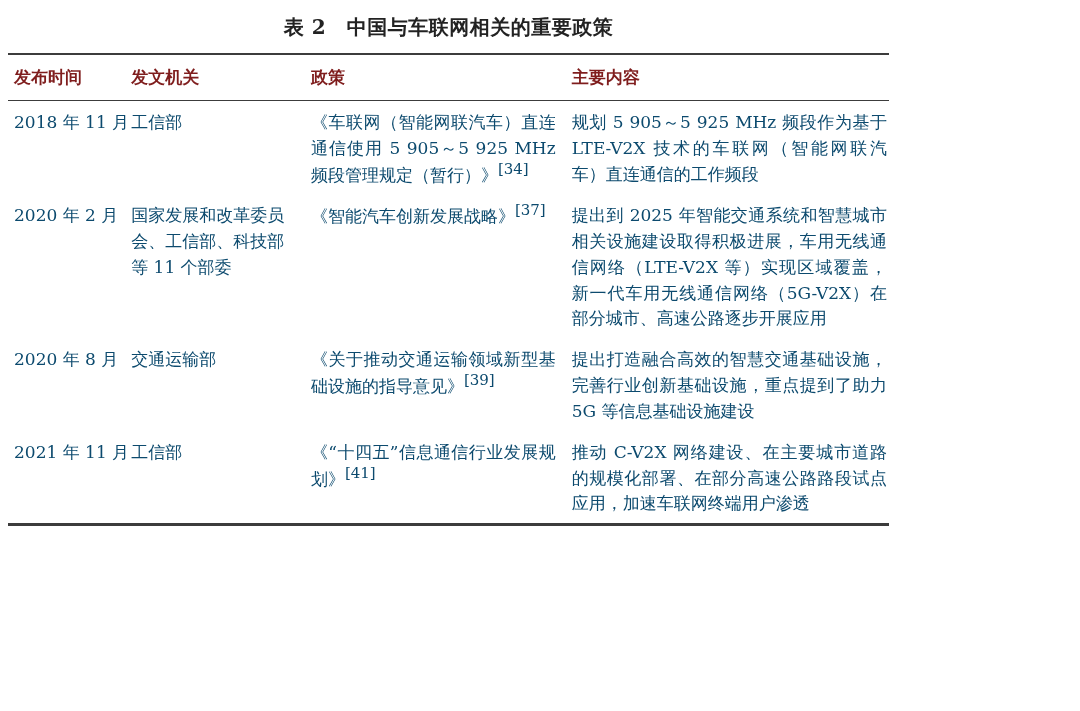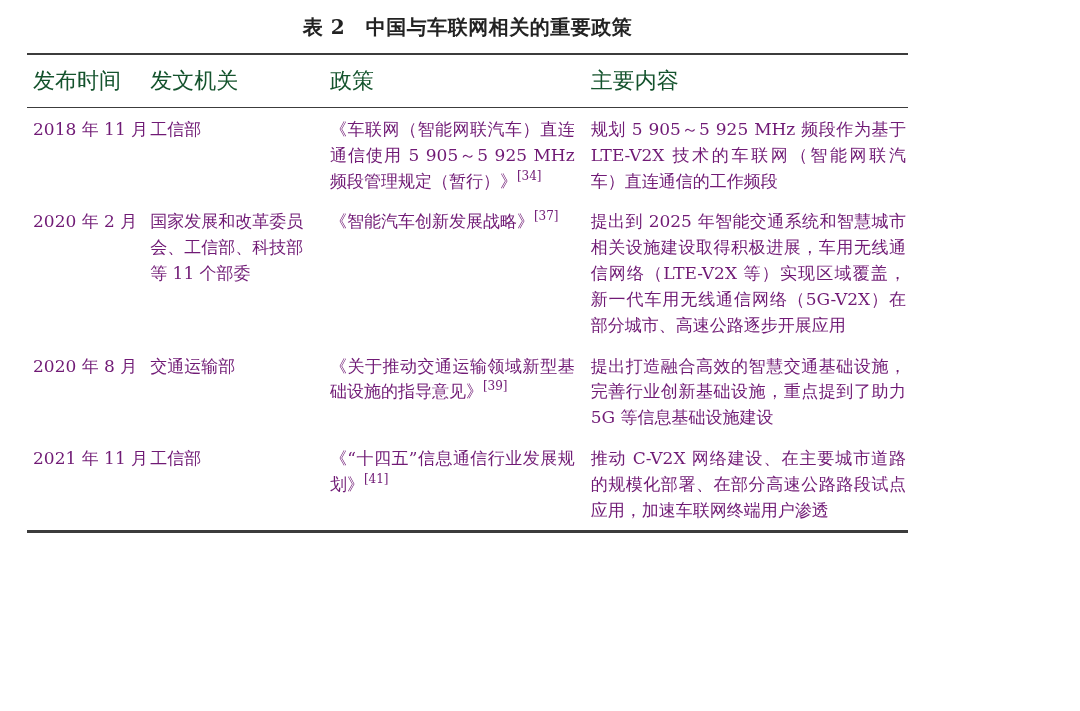--- a/index.html
+++ b/index.html
@@ -10,21 +10,20 @@
     height: 711px;
     overflow: hidden;
   }
   .page {
     width: 897px;
     height: 711px;
     box-sizing: border-box;
     padding: 8px 8px 1px 8px;
     font-family: "DejaVu Serif", "Liberation Serif", serif;
     color: #2e2e2e;
-    margin-left: 19px;
   }
   .table-title {
     text-align: center;
     font-size: 20px;
     font-weight: bold;
     color: #222;
     padding: 6px 0 12px 0;
     letter-spacing: 0.5px;
   }
   table.policy-table {
@@ -32,41 +31,41 @@
     border-collapse: collapse;
     table-layout: fixed;
     border-top: 2.5px solid #3c3c3c;   
     border-bottom: 3px solid #3c3c3c;  
   }
   col.c-date   { width: 13.3%; }
   col.c-agency { width: 20.4%; }
   col.c-policy { width: 29.6%; }
   col.c-content{ width: 36.7%; }
   thead th {
-    font-weight: normal;
+    font-weight: bold;
     text-align: left;
-    font-size: 22px;
+    font-size: 17px;
     padding: 11px 6px 11px 6px;
     border-bottom: 1.5px solid #3c3c3c; 
-    color: #14532d;
+    color: #7f1d1d;
   }
   tbody td {
     vertical-align: top;
     font-size: 17px;
     line-height: 1.52;
     padding: 9px 10px 6px 6px;
-    color: #701a75;
+    color: #0c4a6e;
   }
   td.cell-date { white-space: nowrap; }
   td.cell-policy, td.cell-content {
     text-align: justify;
   }
   td.cell-content { padding-right: 2px; }
   sup.ref {
-    font-size: 12px;
+    font-size: 15px;
     line-height: 1;
     vertical-align: super;
     letter-spacing: 0;
   }
 </style>
 </head>
 <body>
 
 <div class="page">
   <div class="table-title">表 2　中国与车联网相关的重要政策</div>

